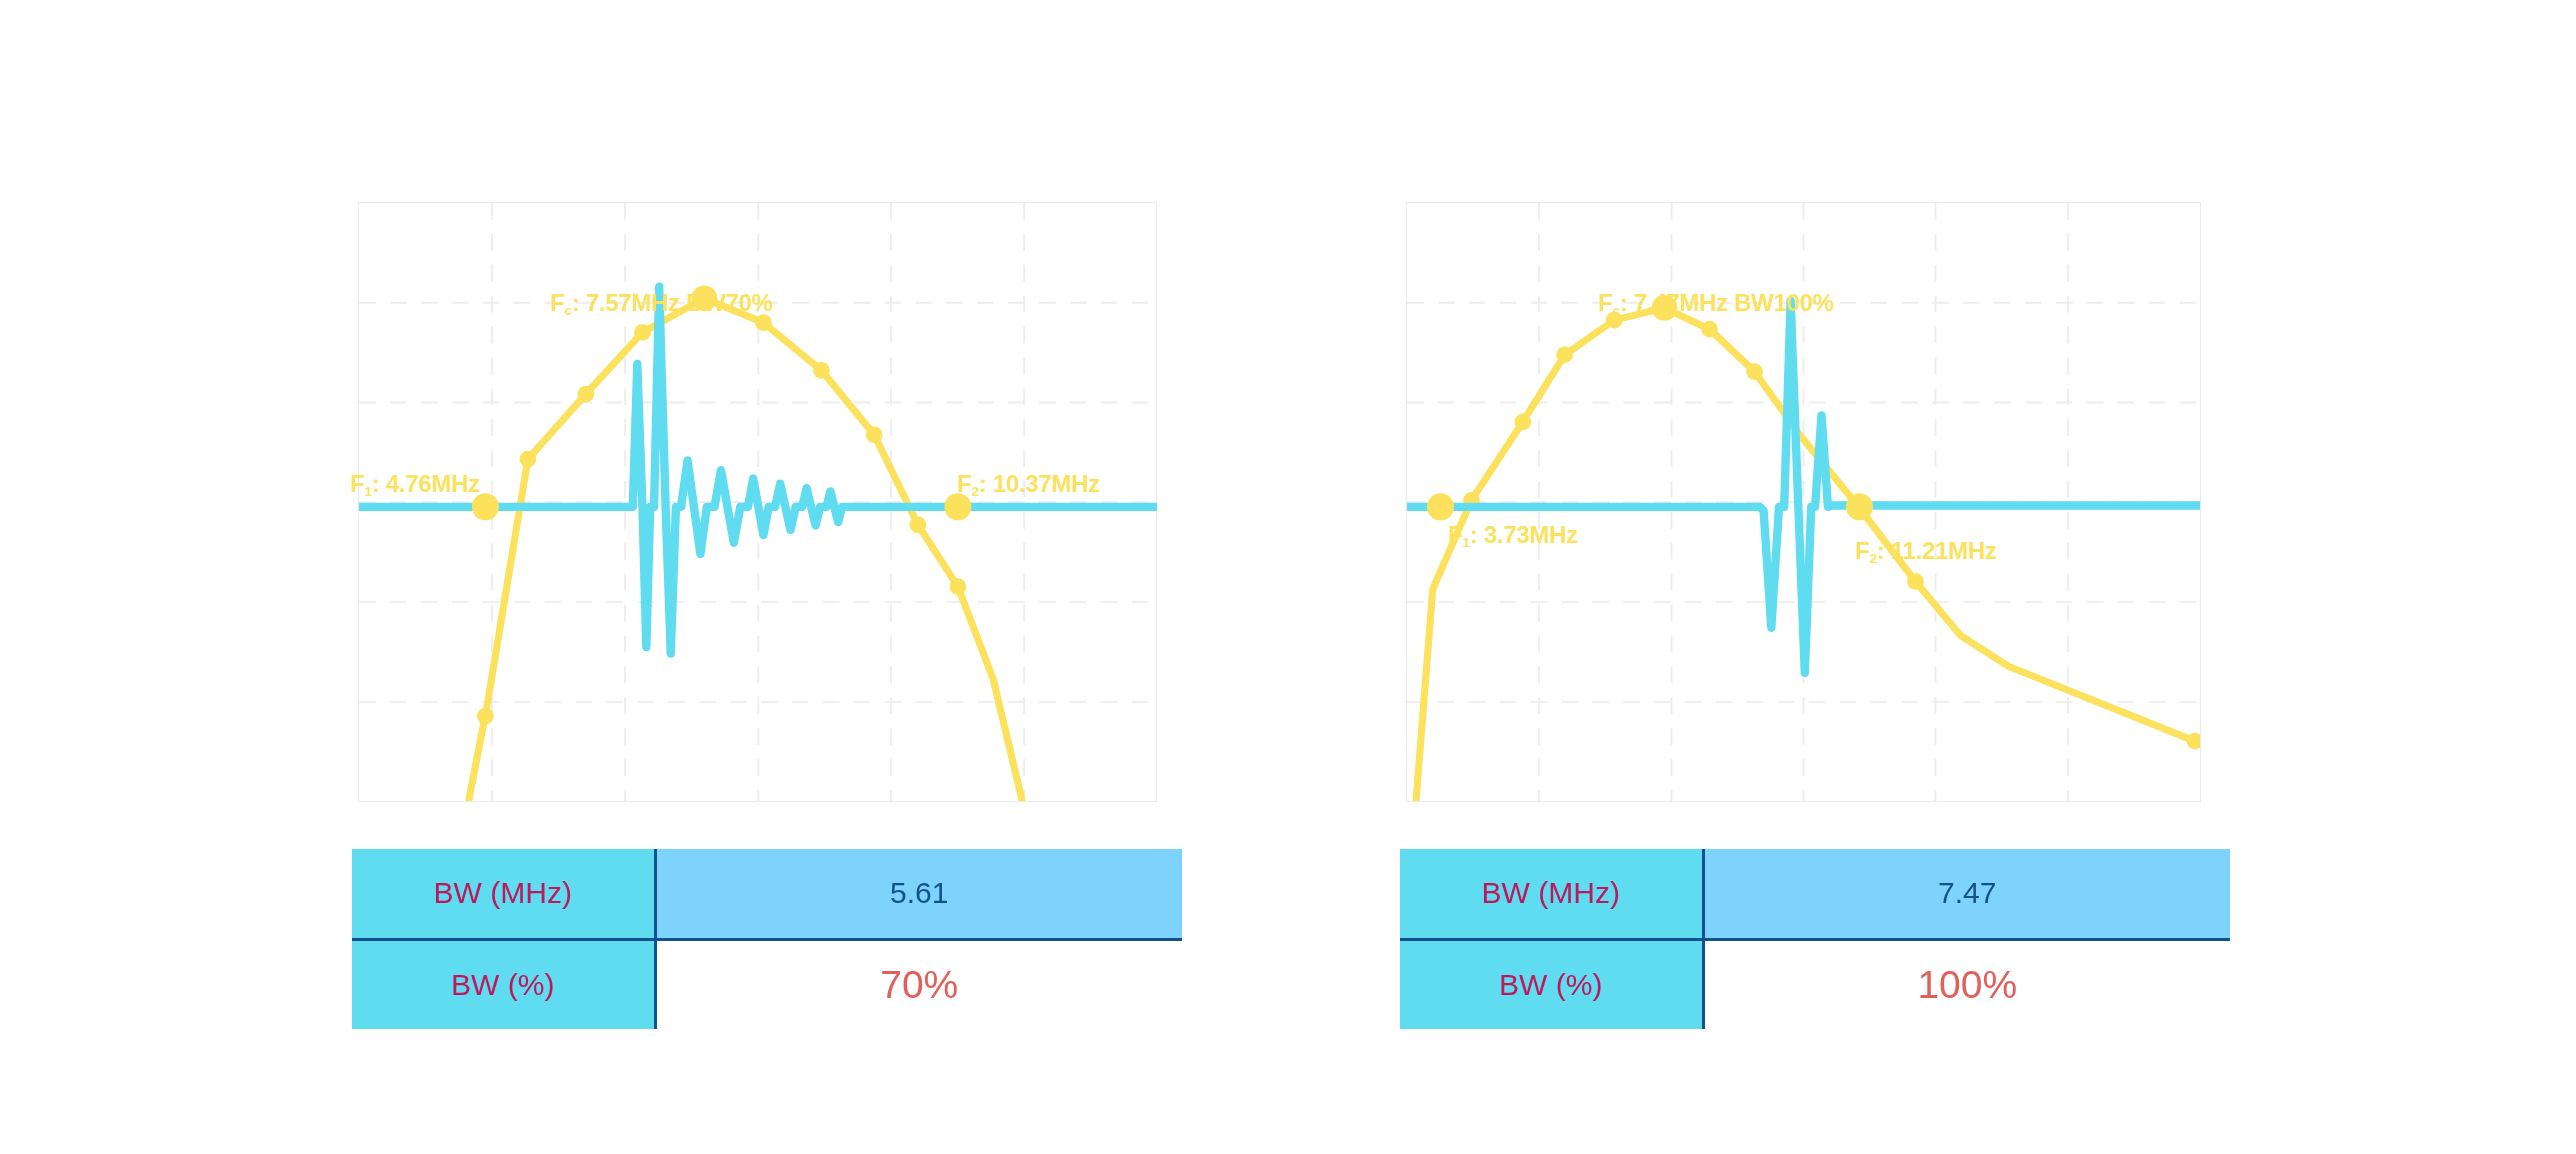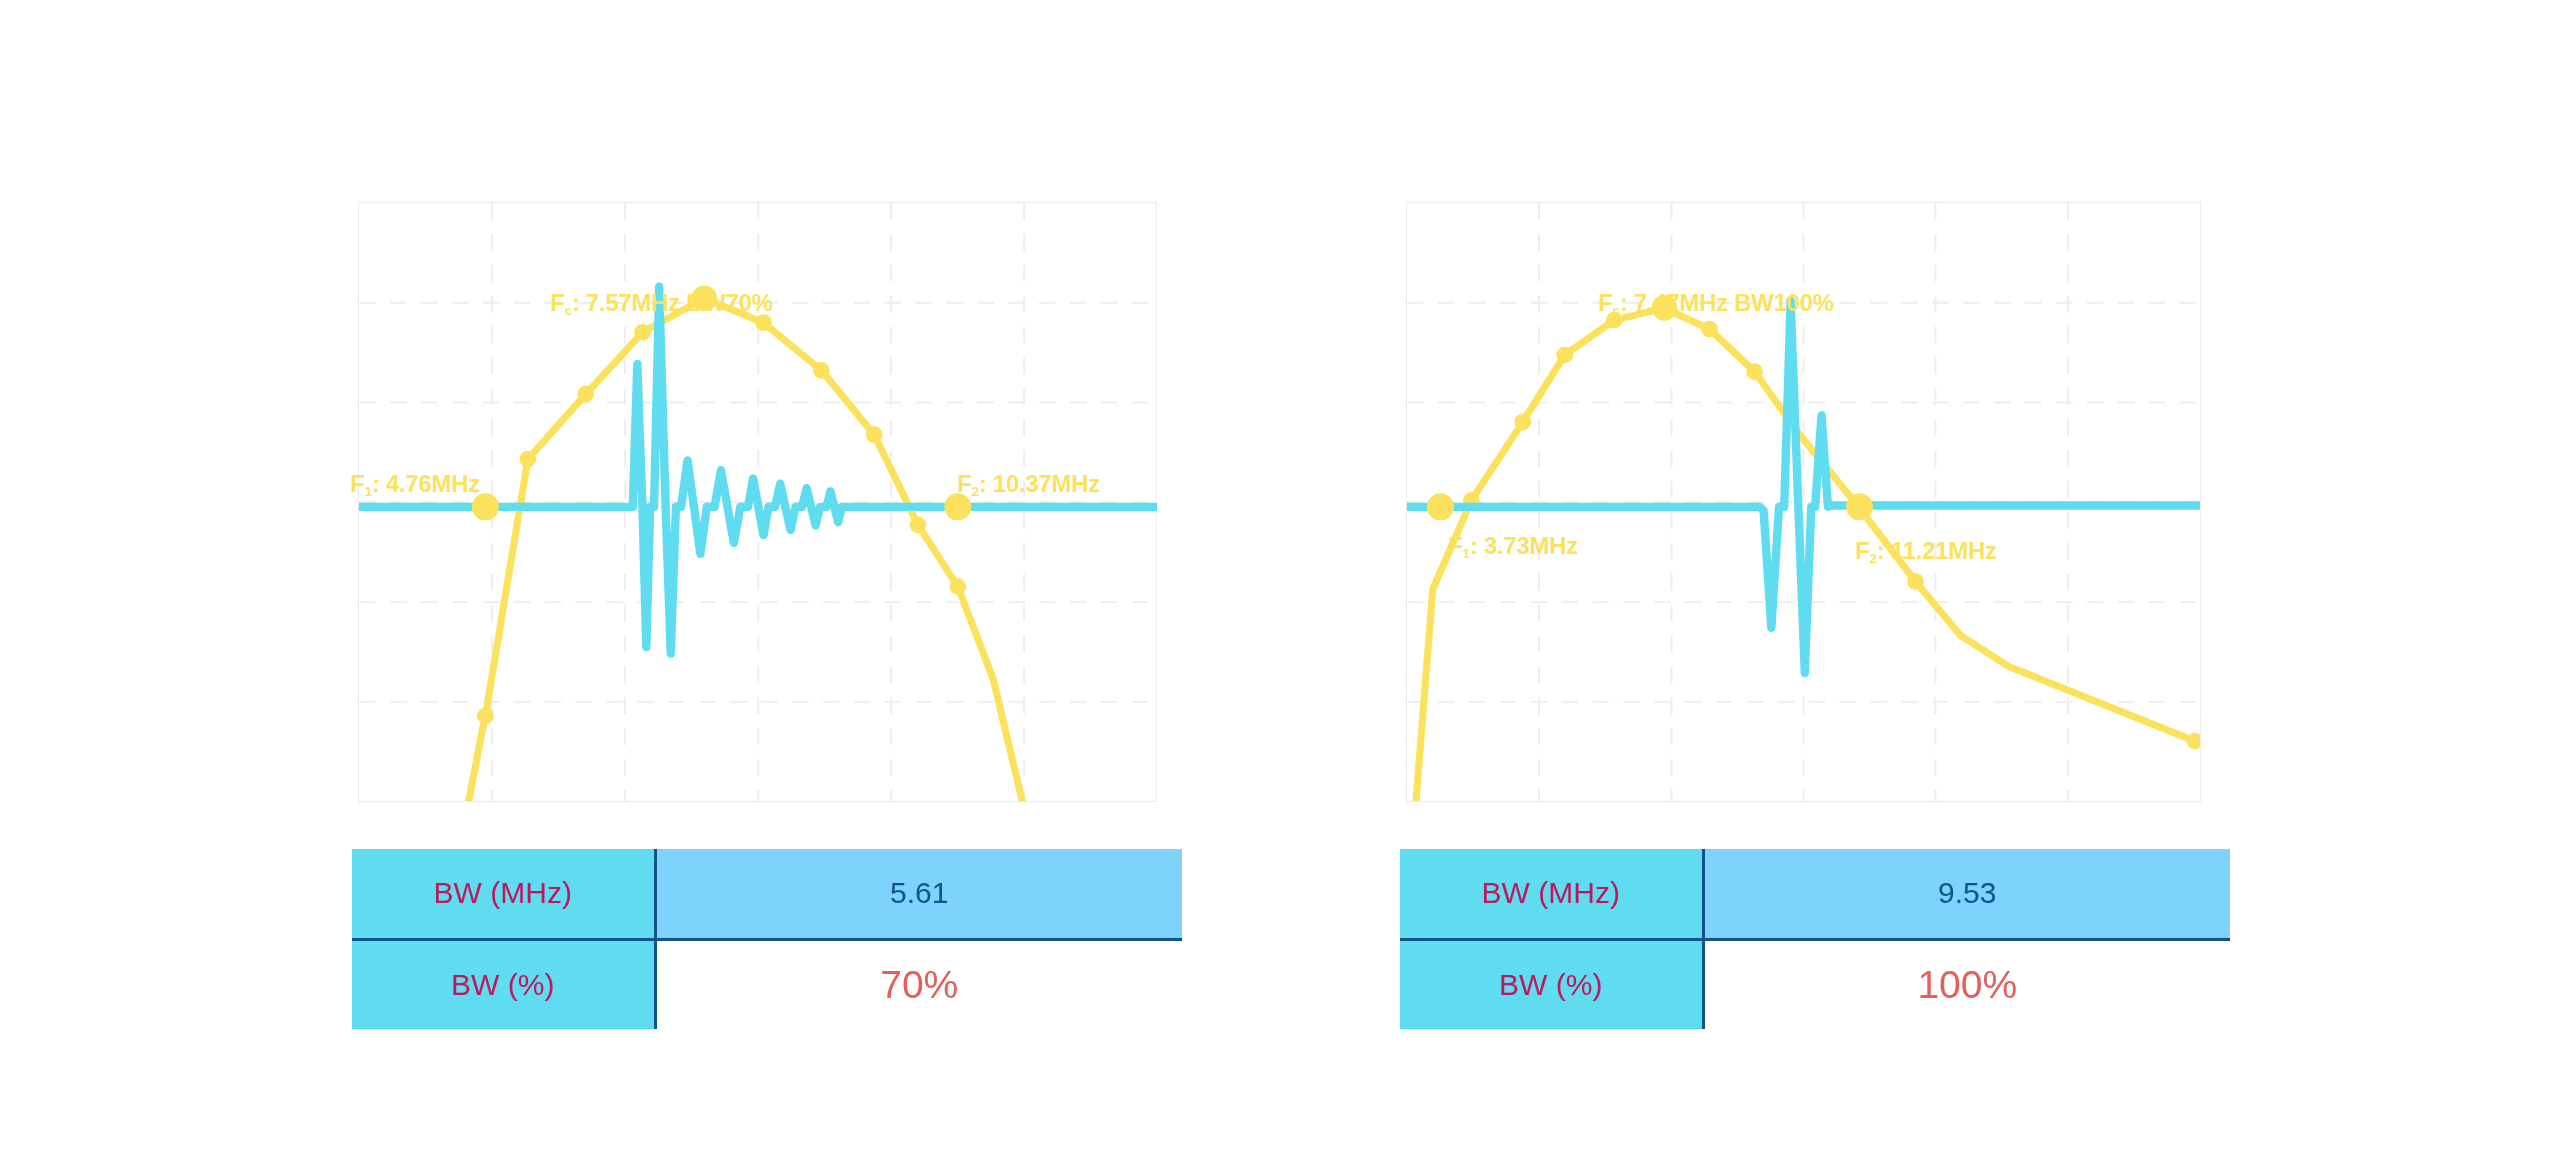--- a/index.html
+++ b/index.html
@@ -198,38 +198,38 @@
 
       <g fill="#fbe15c">
         <circle cx="52" cy="472" r="21"></circle>
         <circle cx="703" cy="472" r="21"></circle>
       </g>
     </svg>
 
     <div class="annot" style="left:191px;top:88px;">
       <span>F</span><sub>c</sub><span>: 7.47MHz BW100%</span>
     </div>
-    <div class="annot" style="left:41px;top:331px;text-align:center;">
+    <div class="annot" style="left:41px;top:320px;text-align:center;">
       <span>F</span><sub>1</sub><span>: 3.73MHz</span>
     </div>
     <div class="annot" style="left:448px;top:336px;">
       <span>F</span><sub>2</sub><span>: 11.21MHz</span>
     </div>
   </div>
 </div>
 
 <table class="bw-table" id="table-right">
   <colgroup>
       <col class="c1">
       <col class="c2">
     </colgroup>
   <tbody>
     <tr class="r1">
       <td class="lbl-cell">BW (MHz)</td>
-      <td class="val-num">9.53</td>
+      <td class="val-num">7.47</td>
     </tr>
     <tr class="r2">
       <td class="lbl-cell">BW (%)</td>
       <td class="val-pct">100%</td>
     </tr>
   </tbody>
 </table>
 
 
 </body></html>

